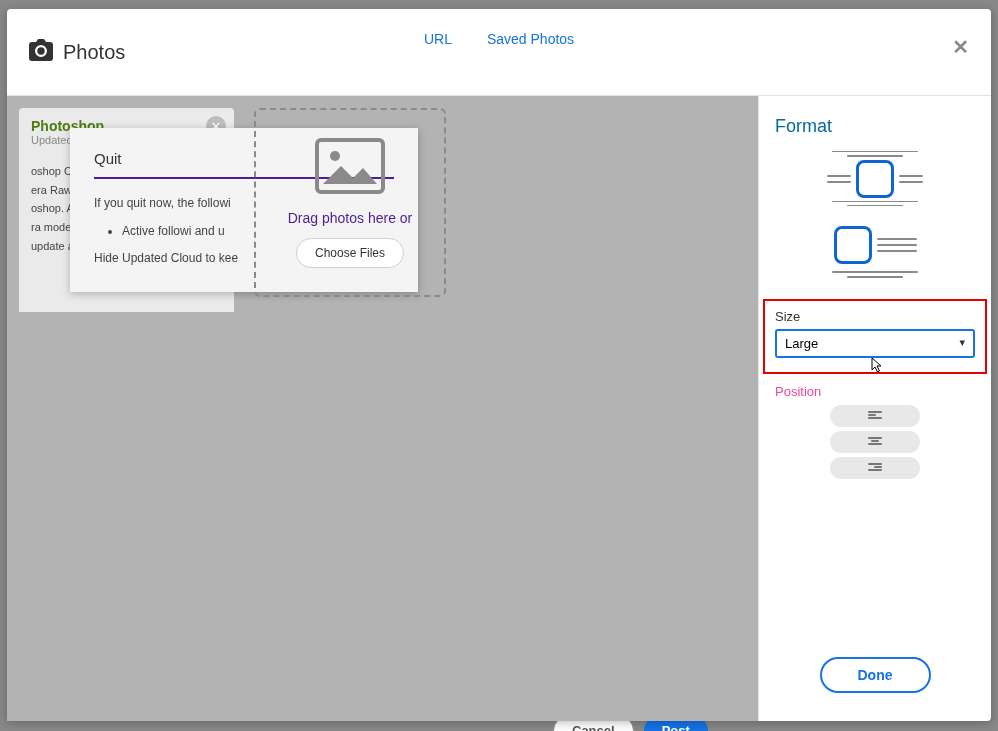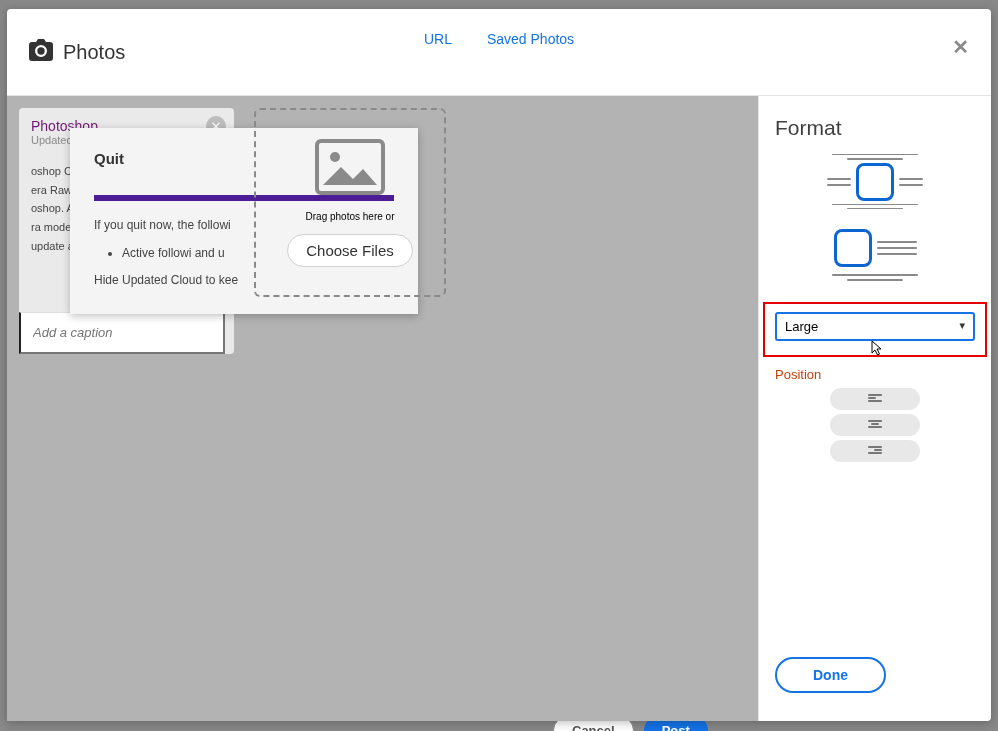--- a/index.html
+++ b/index.html
@@ -19,68 +19,68 @@
   .hdr-tabs{position:absolute;left:50%;transform:translateX(-50%);top:22px;display:flex;align-items:center;gap:35px}
   .tab{font-size:14px;color:#1473e6;cursor:pointer}
   .tab.active{background:#1473e6;color:#fff;padding:8px 22px;border-radius:20px;font-weight:600}
   .close-x{position:absolute;right:22px;top:26px;color:#8a8a8a;cursor:pointer;font-size:20px;font-weight:bold}
 
   .body{flex:1;display:flex;min-height:0}
   .canvas{flex:1;background:#b3b3b3;position:relative;overflow:hidden}
 
   .card{position:absolute;left:12px;top:12px;width:215px;background:#eaeaea;border-radius:4px}
   .card-hdr{padding:10px 12px 6px 12px;position:relative}
-  .card-title{font-weight:400;font-size:14px;color:#701a75}
+  .card-title{font-weight:700;font-size:14px;color:#4d7c0f}
   .card-sub{font-size:11px;color:#888}
   .card-close{position:absolute;right:8px;top:8px;width:20px;height:20px;border-radius:50%;background:#bdbdbd;display:flex;align-items:center;justify-content:center;color:#fff;font-size:13px;cursor:pointer}
   .card-body{font-size:11px;color:#444;padding:10px 12px;line-height:1.7;background:#eaeaea;height:140px}
   .card-cap{padding:12px;background:#fff;font-style:italic;color:#9a9a9a;font-size:13px;border-top:1px solid #ddd}
 
   .quit-dlg{position:absolute;left:63px;top:32px;width:300px;background:#f4f4f4;box-shadow:0 2px 8px rgba(0,0,0,0.25);padding:22px 24px;font-size:13px;color:#333}
-  .quit-title{font-weight:700;font-size:15px;margin-bottom:14px;border-bottom:6px solid #4c1d95;padding-bottom:28px}
+  .quit-title{font-weight:400;font-size:15px;margin-bottom:14px;border-bottom:2px solid #4c1d95;padding-bottom:10px}
   .quit-body{font-size:12px;color:#444;line-height:1.8}
   .quit-body ul{margin:6px 0;padding-left:28px}
   .quit-body li{list-style:disc}
 
   .dropzone{position:absolute;left:247px;top:12px;width:188px;height:185px;border:2px dashed #8a8a8a;border-radius:6px;display:flex;flex-direction:column;align-items:center;justify-content:center;gap:12px}
   .drop-icon{color:#8a8a8a}
-  .drop-text{font-size:10px;color:#000000}
-  .choose-btn{background:#fff;border:1px solid #d0d0d0;border-radius:20px;padding:7px 18px;font-size:15px;color:#333;cursor:pointer}
+  .drop-text{font-size:14px;color:#4c1d95}
+  .choose-btn{background:#fff;border:1px solid #d0d0d0;border-radius:20px;padding:7px 18px;font-size:12px;color:#333;cursor:pointer}
 
   .sidebar{width:200px;border-left:1px solid #e4e4e4;padding:20px 16px;display:flex;flex-direction:column}
-  .side-title{font-size:21px;color:#404040;margin-bottom:14px;font-weight:400}
+  .side-title{font-size:18px;color:#0369a1;margin-bottom:14px;font-weight:400}
 
   .fmt-opts{display:flex;flex-direction:column;align-items:center;gap:18px;margin-bottom:20px}
   .fmt{width:110px;height:55px;display:flex;flex-direction:column;justify-content:center;align-items:center;gap:3px;cursor:pointer}
   .line{height:2px;background:#8a8a8a;border-radius:1px}
   .line.long{width:86px}.line.short{width:56px}
   .fmt-row{display:flex;align-items:center;gap:5px;width:100%;justify-content:center}
   .sq{width:32px;height:32px;border:3px solid #0d66d0;border-radius:8px}
   .stk{display:flex;flex-direction:column;gap:4px}
   .stk .line{width:24px}
 
   .size-box{border:2px solid #e60000;padding:8px 10px 14px 10px;margin:0 -12px 10px -12px}
   .lbl{font-size:13px;color:#333;margin-bottom:5px}
   .size-sel{width:100%;border:2px solid #1473e6;border-radius:3px;font-size:13px;padding:5px 8px;background:#fff;appearance:none;position:relative}
   .size-wrap{position:relative}
   .size-wrap::after{content:'▾';position:absolute;right:10px;top:7px;font-size:11px;color:#333;pointer-events:none}
   .cursor{position:absolute;left:96px;top:28px;font-size:14px;pointer-events:none}
 
-  .pos-lbl{font-size:13px;color:#c2410c;margin-bottom:6px}
+  .pos-lbl{font-size:13px;color:#ec4899;margin-bottom:6px}
   .pos-opts{display:flex;flex-direction:column;gap:4px;align-items:center}
   .pos-btn{width:90px;height:22px;background:#e8e8e8;border-radius:11px;display:flex;align-items:center;justify-content:center;cursor:pointer}
   .pos-ico{width:14px;height:10px;display:flex;flex-direction:column;gap:1.5px}
   .pl{height:1.5px;background:#777;border-radius:1px}
   .pos-left .pl:nth-child(1){width:100%}.pos-left .pl:nth-child(2){width:60%}.pos-left .pl:nth-child(3){width:100%}
   .pos-center{align-items:center}.pos-center .pl{margin:0 auto}
   .pos-center .pl:nth-child(1){width:100%}.pos-center .pl:nth-child(2){width:60%}.pos-center .pl:nth-child(3){width:100%}
   .pos-right{align-items:flex-end}.pos-right .pl{margin-left:auto}
   .pos-right .pl:nth-child(1){width:100%}.pos-right .pl:nth-child(2){width:60%}.pos-right .pl:nth-child(3){width:100%}
 
-  .done-wrap{margin-top:auto;display:flex;padding-bottom:8px}
+  .done-wrap{margin-top:auto;display:flex;justify-content:center;padding-bottom:8px}
   .done{border:2px solid #1473e6;background:#fff;color:#1473e6;font-weight:600;font-size:14px;padding:8px 36px;border-radius:22px;cursor:pointer}
 </style>
 </head>
 <body>
 
 <div class="viewport">
 
   <div class="back-bar">
     <button class="back-btn back-cancel">Cancel</button>
     <button class="back-btn back-post">Post</button>
@@ -113,21 +113,20 @@
             <div class="card-sub">Updated t</div>
             <div class="card-close">✕</div>
           </div>
           <div class="card-body">
             <div>oshop Cam</div>
             <div>era Raw pl</div>
             <div>oshop. Ad</div>
             <div>ra models</div>
             <div>update ad</div>
           </div>
-          <input class="card-cap" placeholder="Add a caption" style="">
         </div>
 
         <div class="quit-dlg">
           <div class="quit-title">Quit</div>
           <div class="quit-body">
             <div>If you quit now, the followi</div>
             <ul>
                 <li>Active followi and u</li>
               </ul>
             <div>Hide Updated Cloud to kee</div>
@@ -177,20 +176,21 @@
                   <div class="line" style="width:40px"></div>
                   <div class="line" style="width:40px"></div>
                 </div>
               </div>
             <div class="line long" style="margin-top:4px"></div>
               <div class="line short"></div>
           </div>
         </div>
 
         <div class="size-box">
+          <div class="lbl">Size</div>
           <div class="size-wrap">
             <select class="size-sel">
               <option>Large</option>
             </select>
             <span class="cursor">
               <svg width="14" height="18" viewBox="0 0 14 18">
                   <path d="M1 1 L1 13 L4 10 L6.5 15 L8.5 14 L6 9 L10 9 Z" fill="#fff" stroke="#000" stroke-width="1"></path>
                 </svg>
             </span>
           </div>

